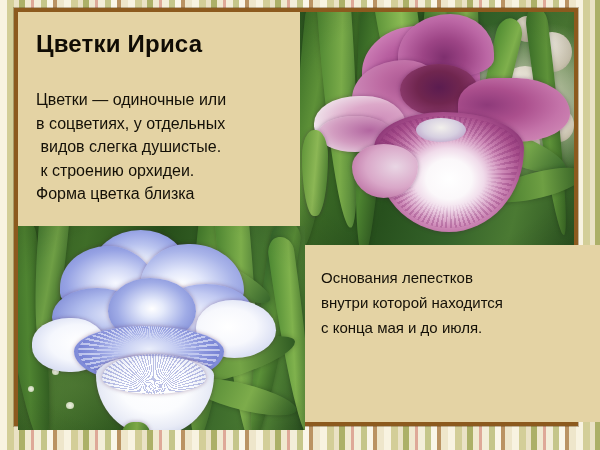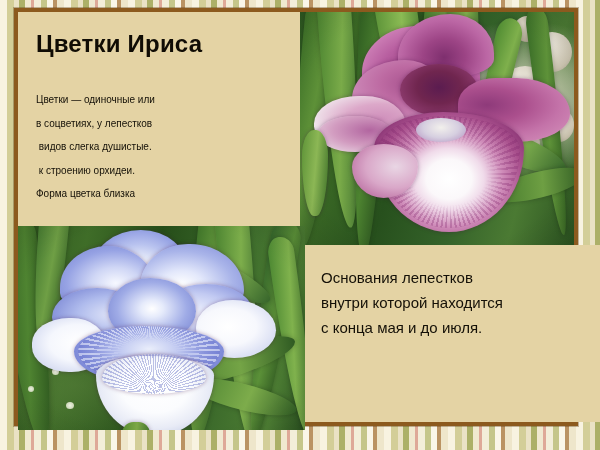--- a/index.html
+++ b/index.html
@@ -79,21 +79,21 @@
   }
 
   .title {
     font-size: 24px;
     font-weight: bold;
     letter-spacing: 0.2px;
     margin-bottom: 30px;
     color: #100c04;
   }
   .body-line {
-    font-size: 10px;
+    font-size: 16px;
     line-height: 23.5px;
     white-space: pre;
     color: #141007;
   }
   #tb-bottom .body-line { font-size: 15px; line-height: 25px; }
 
   
   #photo-top-right {
     left: 282px; top: 0px;
     width: 274px; height: 233px;
@@ -205,21 +205,21 @@
         <div class="petal" style="left:2px;   top:118px; width:26px; height:86px; border-radius:46%/30% 30% 70% 70%;
             background:linear-gradient(95deg,#5e9338,#8cb755 50%,#3d7028);"></div>
 
         <div class="vignette"></div>
       </div>
     </div>
 
     <div class="panel textbox" id="tb-top">
       <div class="title">Цветки Ириса</div>
       <div class="body-line">Цветки — одиночные или</div>
-      <div class="body-line">в соцветиях, у лепестков</div>
+      <div class="body-line">в соцветиях, у отдельных</div>
       <div class="body-line"> видов слегка душистые.</div>
       <div class="body-line"> к строению орхидеи.</div>
       <div class="body-line">Форма цветка близка</div>
     </div>
 
     <div class="panel" id="photo-bottom-left">
       <div class="ph2">
 
         <div class="leaf" style="left:-10px; top:-10px; width:40px; height:230px; transform:rotate(-7deg); background:linear-gradient(95deg,#2f5c21,#4f8431 50%,#234919);"></div>
         <div class="leaf" style="left:16px;  top:-20px; width:30px; height:150px; transform:rotate(5deg);  background:linear-gradient(95deg,#44793) ;background:linear-gradient(95deg,#447930,#6f9f45 50%,#2f5b22);"></div>

